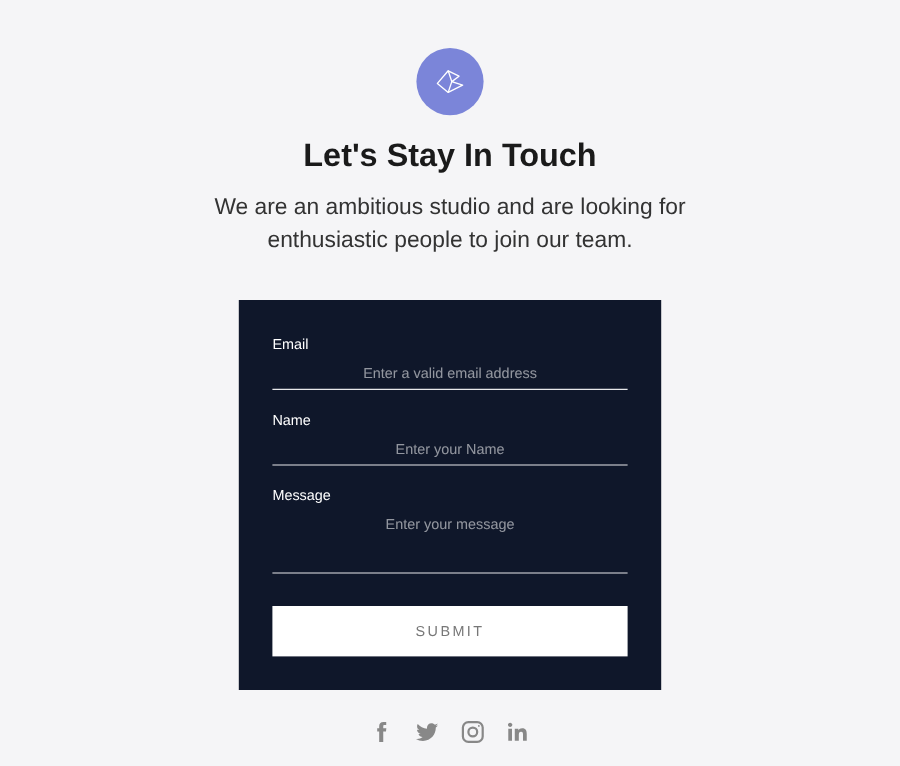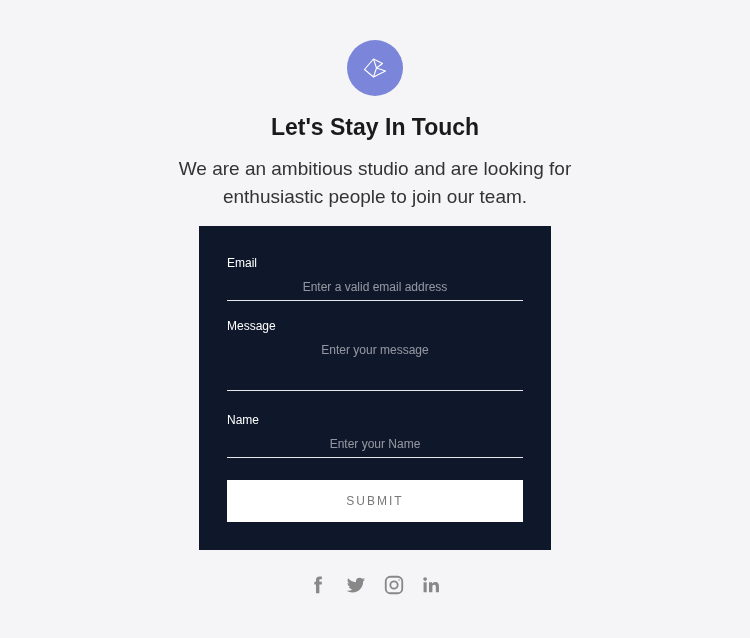--- a/index.html
+++ b/index.html
@@ -17,32 +17,32 @@
     width: 56px;
     height: 56px;
     background: #7b85d9;
     border-radius: 50%;
     display: flex;
     align-items: center;
     justify-content: center;
     margin-bottom: 18px;
   }
   .title {
-    font-size: 23px;
+    font-size: 27px;
     font-weight: 700;
     color: #1a1a1a;
     margin-bottom: 14px;
   }
   .subtitle {
     font-size: 19px;
     color: #333;
     text-align: center;
     line-height: 1.45;
     max-width: 460px;
-    margin-bottom: 16px;
+    margin-bottom: 36px;
     font-weight: 400;
   }
   .form-card {
     width: 352px;
     background: #0f172a;
     padding: 30px 28px 28px;
     display: flex;
     flex-direction: column;
   }
   .field { margin-bottom: 18px; }
@@ -114,26 +114,26 @@
 
 <h1 class="title">Let's Stay In Touch</h1>
 <p class="subtitle">We are an ambitious studio and are looking for enthusiastic people to join our team.</p>
 
 <div class="form-card">
   <div class="field">
     <label class="label">Email</label>
     <input class="input" type="email" placeholder="Enter a valid email address" style="">
   </div>
   <div class="field">
+    <label class="label">Name</label>
+    <input class="input" type="text" placeholder="Enter your Name" style="">
+  </div>
+  <div class="field">
     <label class="label">Message</label>
     <textarea class="input textarea" placeholder="Enter your message" style=""></textarea>
-  </div>
-  <div class="field">
-    <label class="label">Name</label>
-    <input class="input" type="text" placeholder="Enter your Name" style="">
   </div>
   <button class="submit">SUBMIT</button>
 </div>
 
 <div class="social-row">
   <svg class="social-icon" viewBox="0 0 24 24">
       <path d="M13.5 8.5V6.8c0-.8.2-1.2 1.3-1.2h1.4V2.8h-2.4c-2.9 0-4 1.5-4 3.8v1.9H8v3h1.8V21h3.7v-9.5h2.5l.3-3h-2.8z"></path>
     </svg>
   <svg class="social-icon" viewBox="0 0 24 24">
       <path d="M22 5.9c-.7.3-1.5.5-2.3.6.8-.5 1.5-1.3 1.8-2.2-.8.5-1.7.8-2.6 1-.8-.8-1.8-1.3-3-1.3-2.3 0-4.1 1.8-4.1 4.1 0 .3 0 .6.1.9-3.4-.2-6.5-1.8-8.5-4.3-.4.6-.6 1.3-.6 2.1 0 1.4.7 2.7 1.8 3.4-.7 0-1.3-.2-1.9-.5v.1c0 2 1.4 3.6 3.3 4-.3.1-.7.1-1.1.1-.3 0-.5 0-.8-.1.5 1.6 2 2.8 3.8 2.8-1.4 1.1-3.2 1.8-5.1 1.8-.3 0-.7 0-1-.1 1.8 1.2 4 1.8 6.3 1.8 7.5 0 11.7-6.3 11.7-11.7v-.5c.8-.6 1.5-1.3 2-2z"></path>

